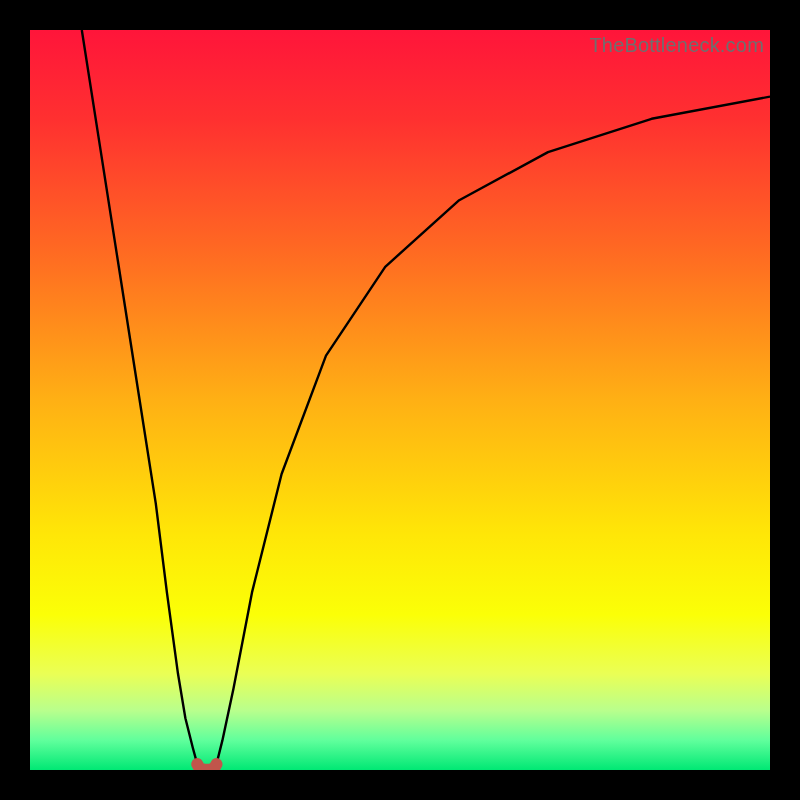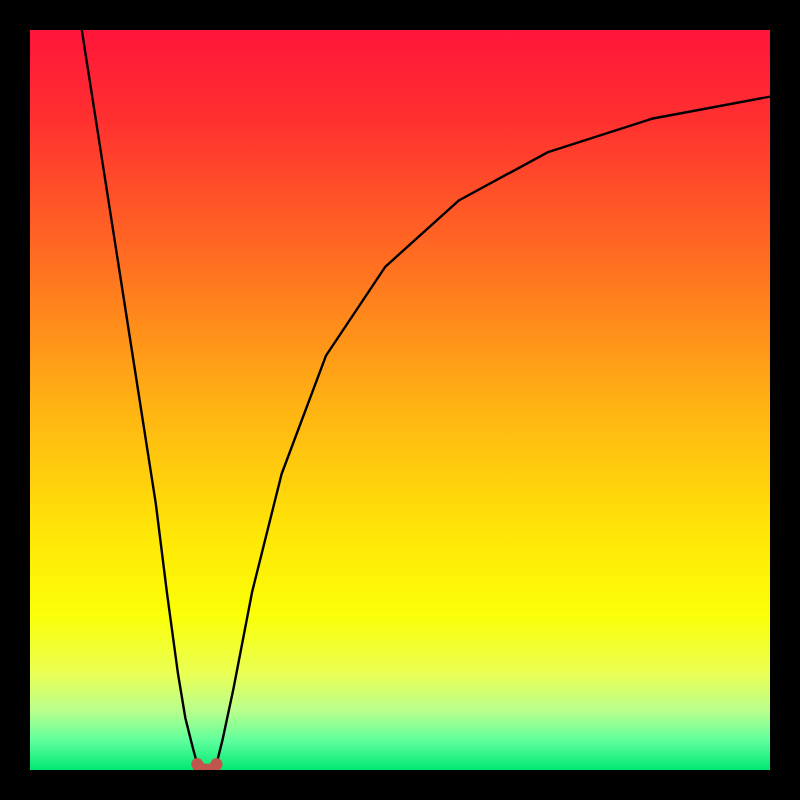--- a/index.html
+++ b/index.html
@@ -55,14 +55,15 @@
             <stop offset="92%" stop-color="#b8ff8d"></stop>
             <stop offset="96%" stop-color="#60ff9c"></stop>
             <stop offset="100%" stop-color="#00e874"></stop>
           </linearGradient>
         </defs>
         <rect x="0" y="0" width="740" height="740" fill="url(#bg-grad)"></rect>
         <path d="M51.80 0.00 L70.30 118.40 L88.80 236.80 L107.30 355.20 L125.80 473.60 L136.90 562.40 L148.00 643.80 L155.40 688.20 L162.80 717.80 L167.24 734.08" fill="none" stroke="#000000" stroke-width="2.4" stroke-linecap="butt" stroke-linejoin="round"></path>
         <path d="M186.48 734.08 L192.40 710.40 L203.50 658.60 L222.00 562.40 L251.60 444.00 L296.00 325.60 L355.20 236.80 L429.20 170.20 L518.00 122.10 L621.60 88.80 L740.00 66.60" fill="none" stroke="#000000" stroke-width="2.4" stroke-linecap="butt" stroke-linejoin="round"></path>
         <path d="M167.24 734.08 L169.46 738.15 L173.90 739.63 L179.82 739.63 L184.26 738.15 L186.48 734.08" fill="none" stroke="#c1554b" stroke-width="12" stroke-linecap="round" stroke-linejoin="round"></path>
       </svg>
+    <div class="watermark">TheBottleneck.com</div>
   </div>
 </div>
 
 </body></html>

